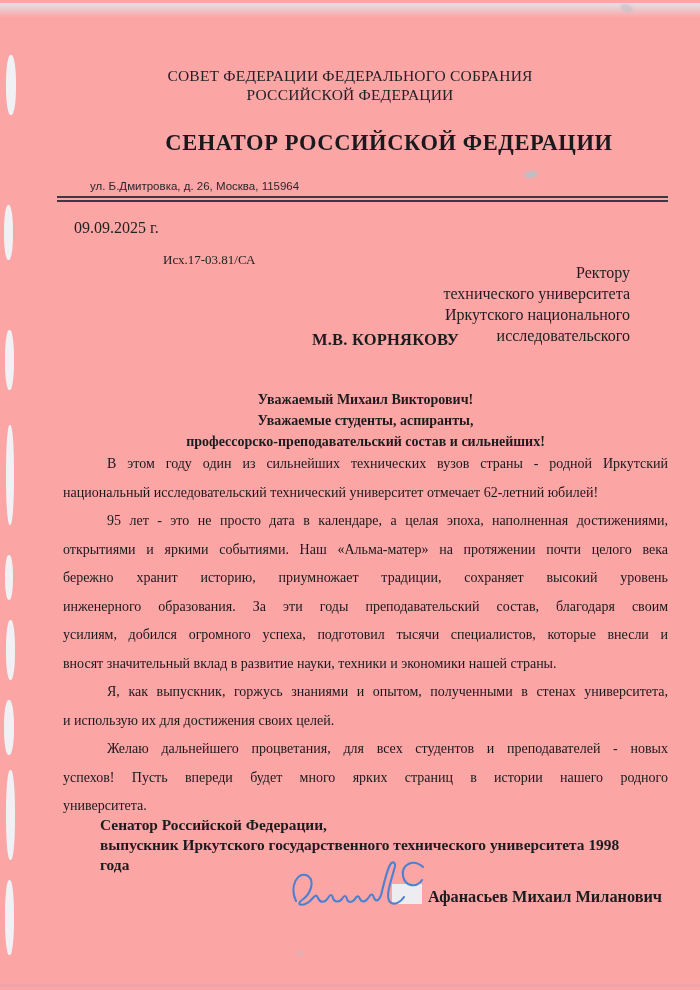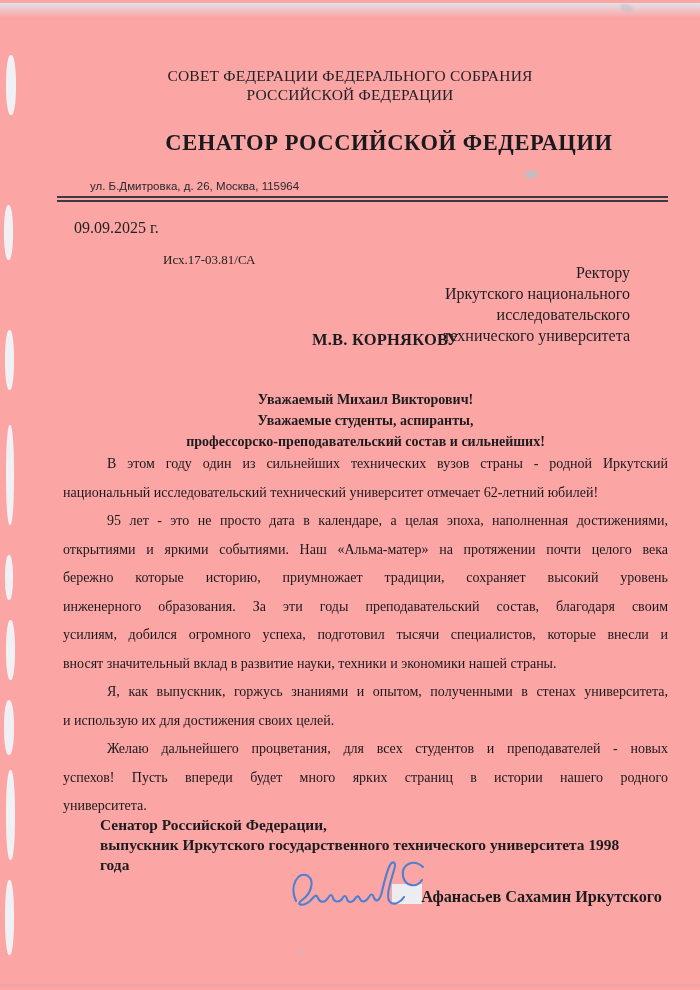--- a/index.html
+++ b/index.html
@@ -77,40 +77,40 @@
   </div>
   <div class="senator-title">СЕНАТОР РОССИЙСКОЙ ФЕДЕРАЦИИ</div>
   <div class="address-line">ул. Б.Дмитровка, д. 26, Москва, 115964</div>
   <div class="double-rule"></div>
 
   <div class="meta-date">09.09.2025 г.</div>
   <div class="meta-ref">Исх.17-03.81/СА</div>
 
   <div class="addressee" id="addressee">
       <div>Ректору</div>
+      <div>технического университета</div>
       <div>Иркутского национального исследовательского</div>
-      <div>технического университета</div>
     </div>
   <div class="addressee-name">М.В. КОРНЯКОВУ</div>
 
   <div class="salutation" id="salutation">
       <div>Уважаемый Михаил Викторович!</div>
       <div>Уважаемые студенты, аспиранты,</div>
       <div>профессорско-преподавательский состав и сильнейших!</div>
     </div>
 
   <div class="letter-body" id="letter-body">
       <div>
         <div class="line first">В этом году один из сильнейших технических вузов страны - родной Иркутский</div>
         <div class="line last">национальный исследовательский технический университет отмечает 62-летний юбилей!</div>
       </div>
       <div>
         <div class="line first">95 лет - это не просто дата в календаре, а целая эпоха, наполненная достижениями,</div>
         <div class="line">открытиями и яркими событиями.  Наш «Альма-матер»  на протяжении почти целого века</div>
-        <div class="line">бережно которые историю, приумножает традиции, сохраняет высокий уровень</div>
+        <div class="line">бережно хранит историю, приумножает традиции, сохраняет высокий уровень</div>
         <div class="line">инженерного образования. За эти годы преподавательский состав, благодаря своим</div>
         <div class="line">усилиям, добился огромного успеха, подготовил тысячи специалистов, которые внесли и</div>
         <div class="line last">вносят значительный вклад в развитие науки, техники и экономики нашей страны.</div>
       </div>
       <div>
         <div class="line first">Я, как выпускник, горжусь знаниями и опытом, полученными в стенах университета,</div>
         <div class="line last">и использую их для достижения своих целей.</div>
       </div>
       <div>
         <div class="line first">Желаю дальнейшего процветания, для всех студентов и преподавателей - новых</div>
@@ -123,16 +123,16 @@
       <div>Сенатор Российской Федерации,</div>
       <div>выпускник Иркутского государственного технического университета 1998 года</div>
     </div>
 
   <svg class="signature" viewBox="0 0 152 66" id="signature-svg" style="color: rgb(77, 128, 208);">
     <g fill="none" stroke="currentColor" stroke-width="2.1" stroke-linecap="round" stroke-linejoin="round">
       <path d="M14,47 C7,32 16,16 26,22 C33,27 29,40 20,46 C13,51 21,53 28,47 C32,43 34,39 36,44 C38,49 43,49 46,44 C48,40 50,40 51,44 C52,48 57,49 60,45 C62,41 64,41 65,45 C66,49 70,49 73,45 C75,41 77,42 78,45 C80,49 84,48 87,43 C89,39 91,40 92,44 C94,48 97,47 99,41 C101,34 103,23 107,13 C110,6 115,7 112,16 C109,27 103,43 108,48 C112,52 119,48 122,43"></path>
       <path d="M141,13 C131,4 119,11 121,22 C123,33 135,34 140,26"></path>
     </g>
   </svg>
-  <div class="signer-name">Афанасьев Сахамин Иркутского</div>
+  <div class="signer-name">Афанасьев Михаил Миланович</div>
 
   <div class="bottom-line"></div>
 </div>
 
 </body></html>

